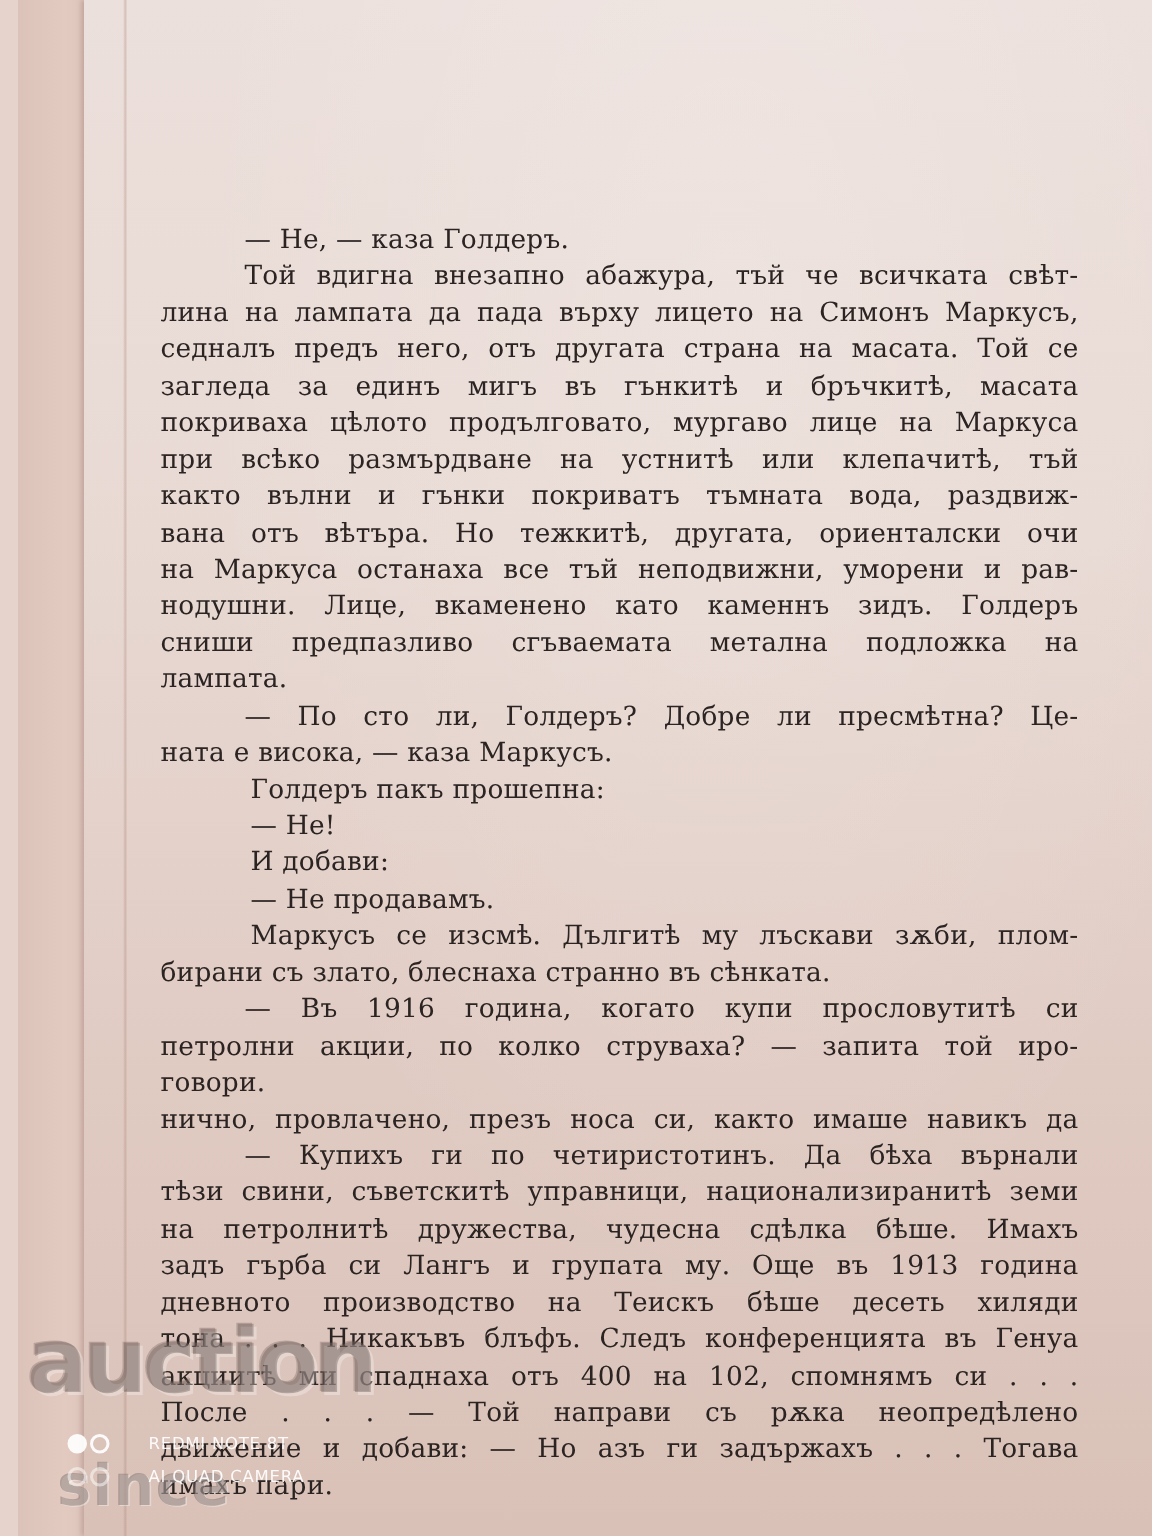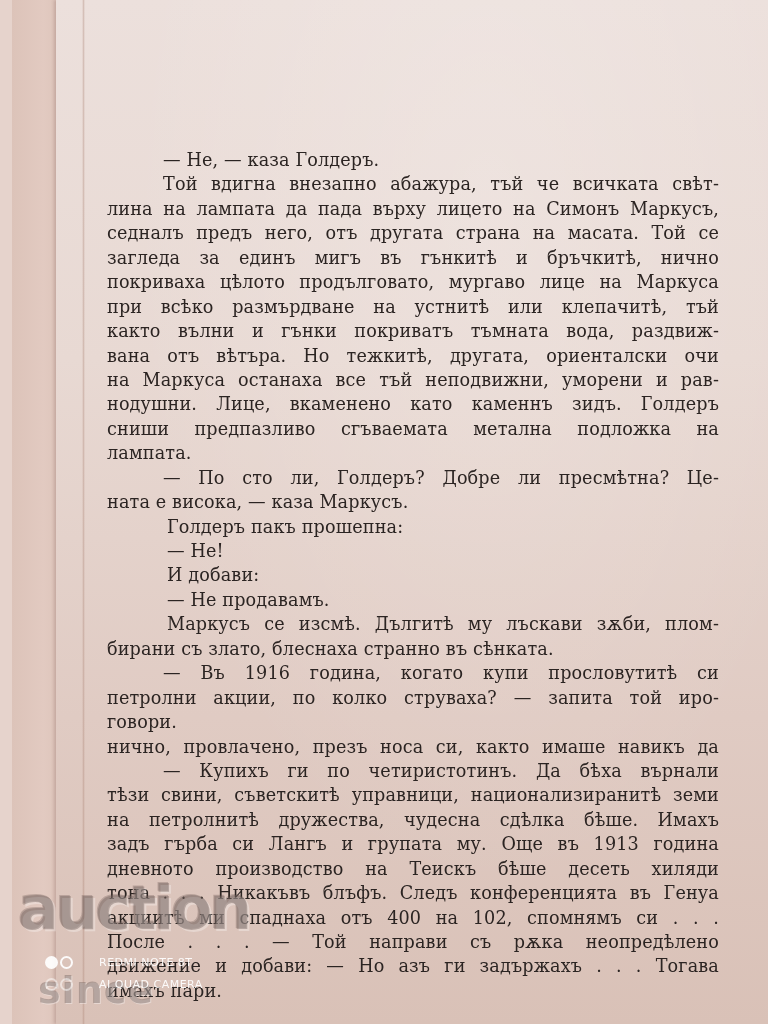--- a/index.html
+++ b/index.html
@@ -145,21 +145,21 @@
   <div class="under-page"></div>
   <div class="page"></div>
   <div class="page-fold"></div>
   <div class="cover-edge"></div>
 
   <div class="text-block">
     <span class="line indent last">— Не, — каза Голдеръ.</span>
     <span class="line indent">Той вдигна внезапно абажура, тъй че всичката свѣт-</span>
     <span class="line">лина на лампата да пада върху лицето на Симонъ Маркусъ,</span>
     <span class="line">седналъ предъ него, отъ другата страна на масата. Той се</span>
-    <span class="line">загледа за единъ мигъ въ гънкитѣ и бръчкитѣ, нично</span>
+    <span class="line">загледа за единъ мигъ въ гънкитѣ и бръчкитѣ, масата</span>
     <span class="line">покриваха цѣлото продълговато, мургаво лице на Маркуса</span>
     <span class="line">при всѣко размърдване на устнитѣ или клепачитѣ, тъй</span>
     <span class="line">както вълни и гънки покриватъ тъмната вода, раздвиж-</span>
     <span class="line">вана отъ вѣтъра. Но тежкитѣ, другата, ориенталски очи</span>
     <span class="line">на Маркуса останаха все тъй неподвижни, уморени и рав-</span>
     <span class="line">нодушни. Лице, вкаменено като каменнъ зидъ. Голдеръ</span>
     <span class="line">сниши предпазливо сгъваемата метална подложка на</span>
     <span class="line last">лампата.</span>
     <span class="line indent">— По сто ли, Голдеръ? Добре ли пресмѣтна? Це-</span>
     <span class="line last">ната е висока, — каза Маркусъ.</span>

